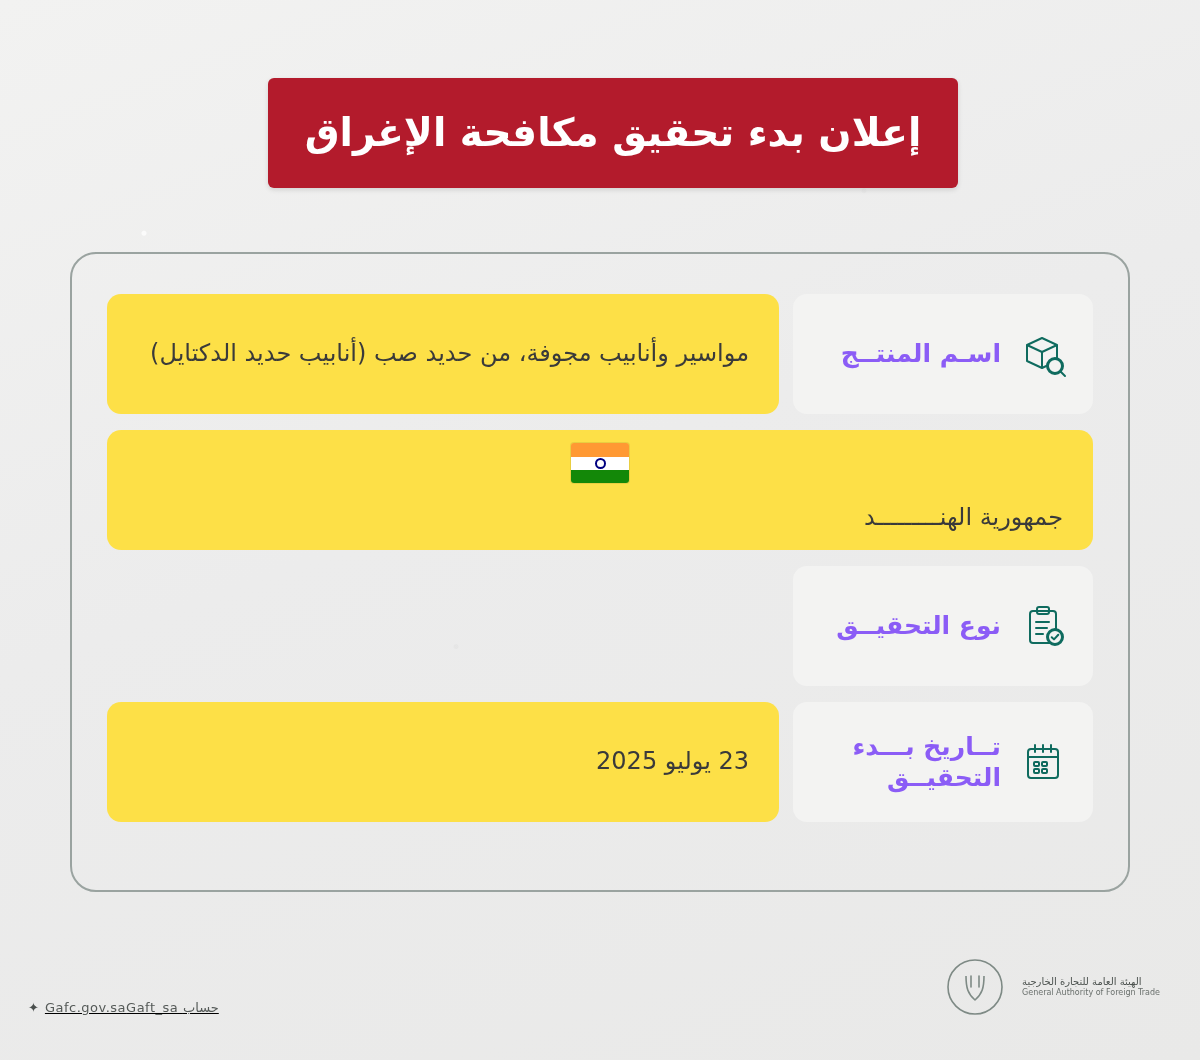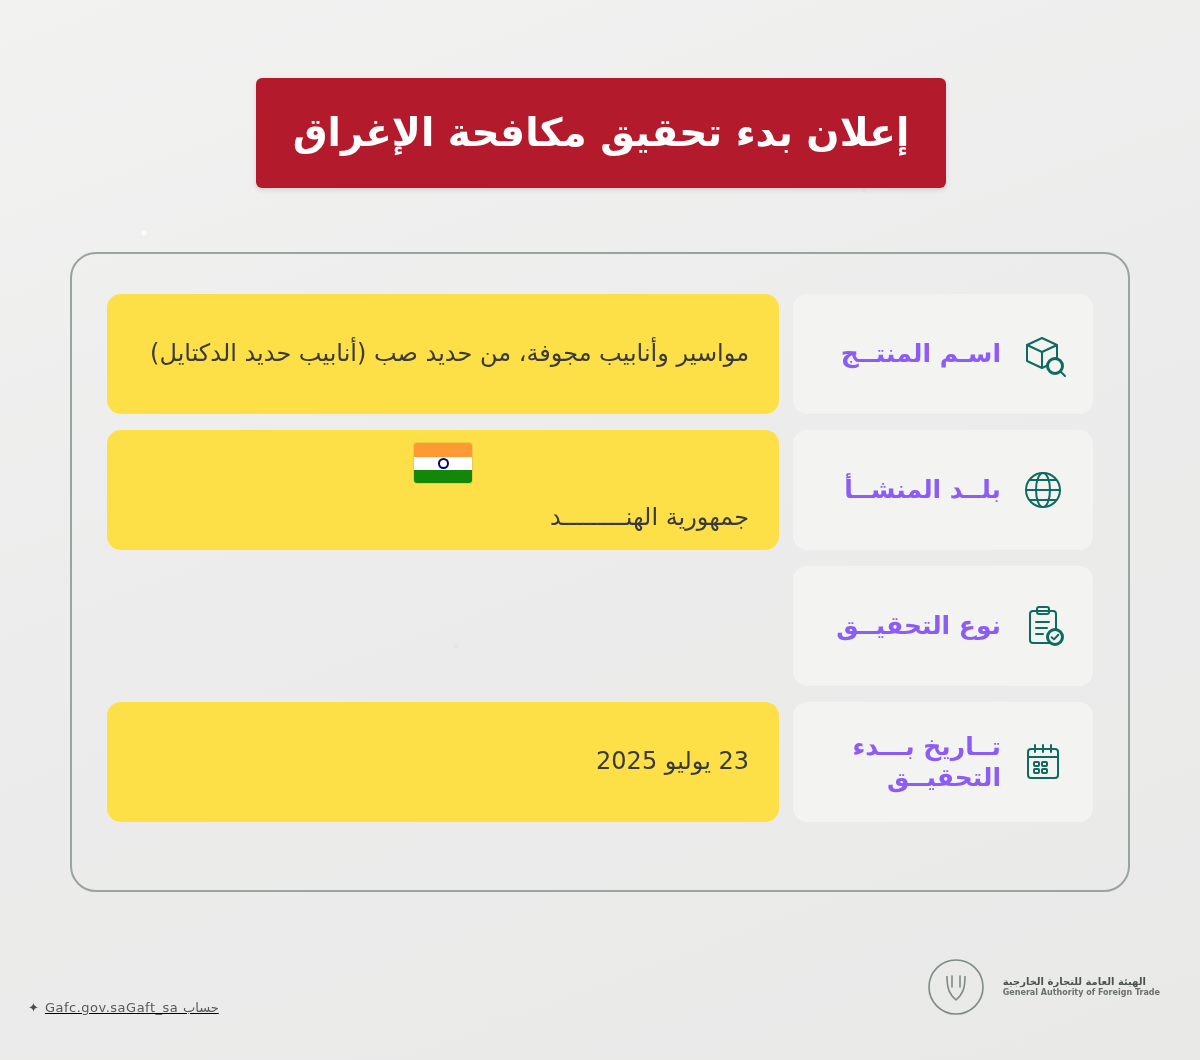--- a/index.html
+++ b/index.html
@@ -29,21 +29,21 @@
   .page {
     position: relative;
     width: 1200px;
     height: 1060px;
   }
 
   
   .title-banner {
     position: absolute;
     top: 78px;
-    right: 254px;
+    right: 242px;
     width: 690px;
     height: 110px;
     background: #b31b2c;
     border-radius: 6px;
     display: flex;
     align-items: center;
     justify-content: center;
     box-shadow: 0 2px 5px rgba(0,0,0,0.12);
   }
   .title-banner .title-text {
@@ -211,21 +211,20 @@
   }
   .zatca-text {
     display: flex;
     flex-direction: column;
     align-items: flex-end;
     line-height: 1.35;
   }
   .zatca-text span {
     font-size: 10px;
     color: #4c524f;
-    font-weight: bold;
   }
   .zatca-text span.en { font-size: 8px; color: #6a706d; direction: ltr; }
 </style>
 </head>
 <body>
 
 <div class="page">
   <div class="texture"></div>
 
   <div class="title-banner">
@@ -248,32 +247,20 @@
             </svg>
           </span>
           <span class="label-text">اسـم المنتــج</span>
         </div>
         <div class="value-cell">
           <span class="value-text">مواسير وأنابيب مجوفة، من حديد صب (أنابيب حديد الدكتايل)</span>
         </div>
       </div>
 
       <div class="row">
-        <div class="label-cell">
-          <span class="icon">
-            <svg width="52" height="52" viewBox="0 0 52 52" fill="none" stroke="#0f6b5f" stroke-width="2">
-              <circle cx="26" cy="26" r="17"></circle>
-              <ellipse cx="26" cy="26" rx="7" ry="17"></ellipse>
-              <path d="M9 26 H43"></path>
-              <path d="M12.5 16 H39.5"></path>
-              <path d="M12.5 36 H39.5"></path>
-            </svg>
-          </span>
-          <span class="label-text">بلــد المنشــأ</span>
-        </div>
         <div class="value-cell">
           <div class="value-with-flag">
             <span class="flag">
               <span class="stripe saffron"></span>
               <span class="stripe white">
                   <span class="chakra"></span>
                 </span>
               <span class="stripe green"></span>
             </span>
             <span class="value-text">جمهورية الهنـــــــــد</span>

